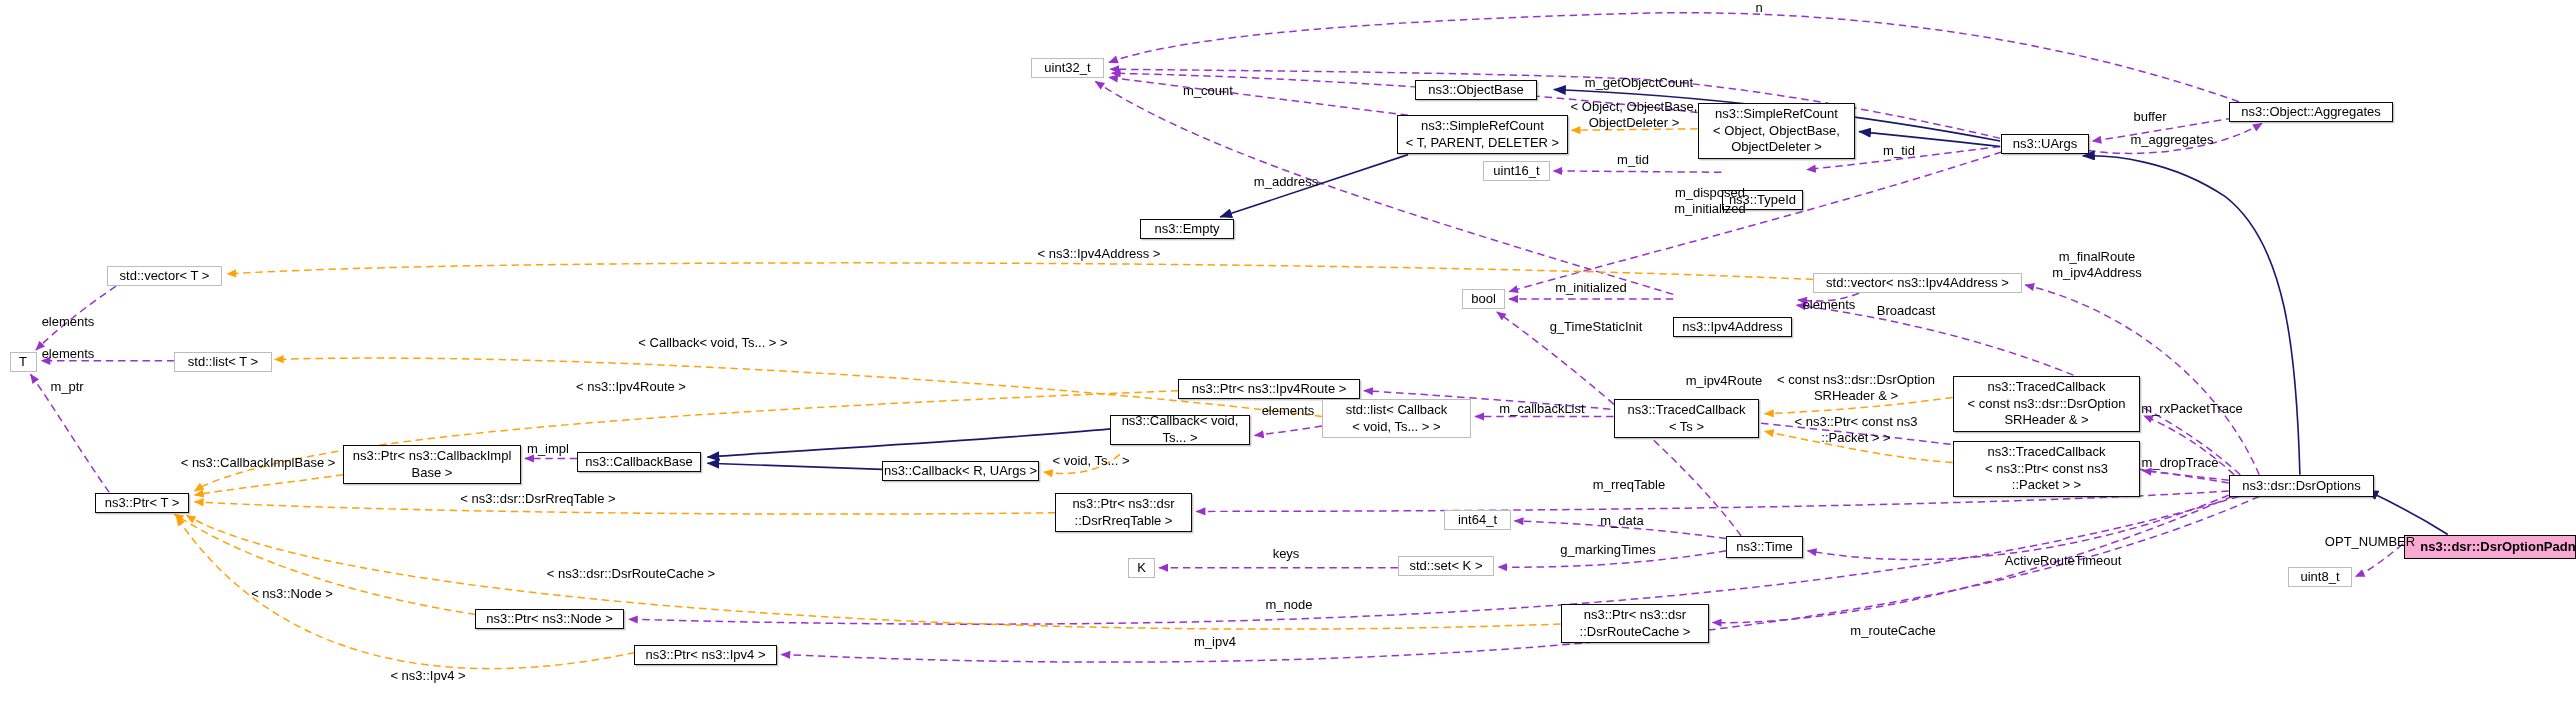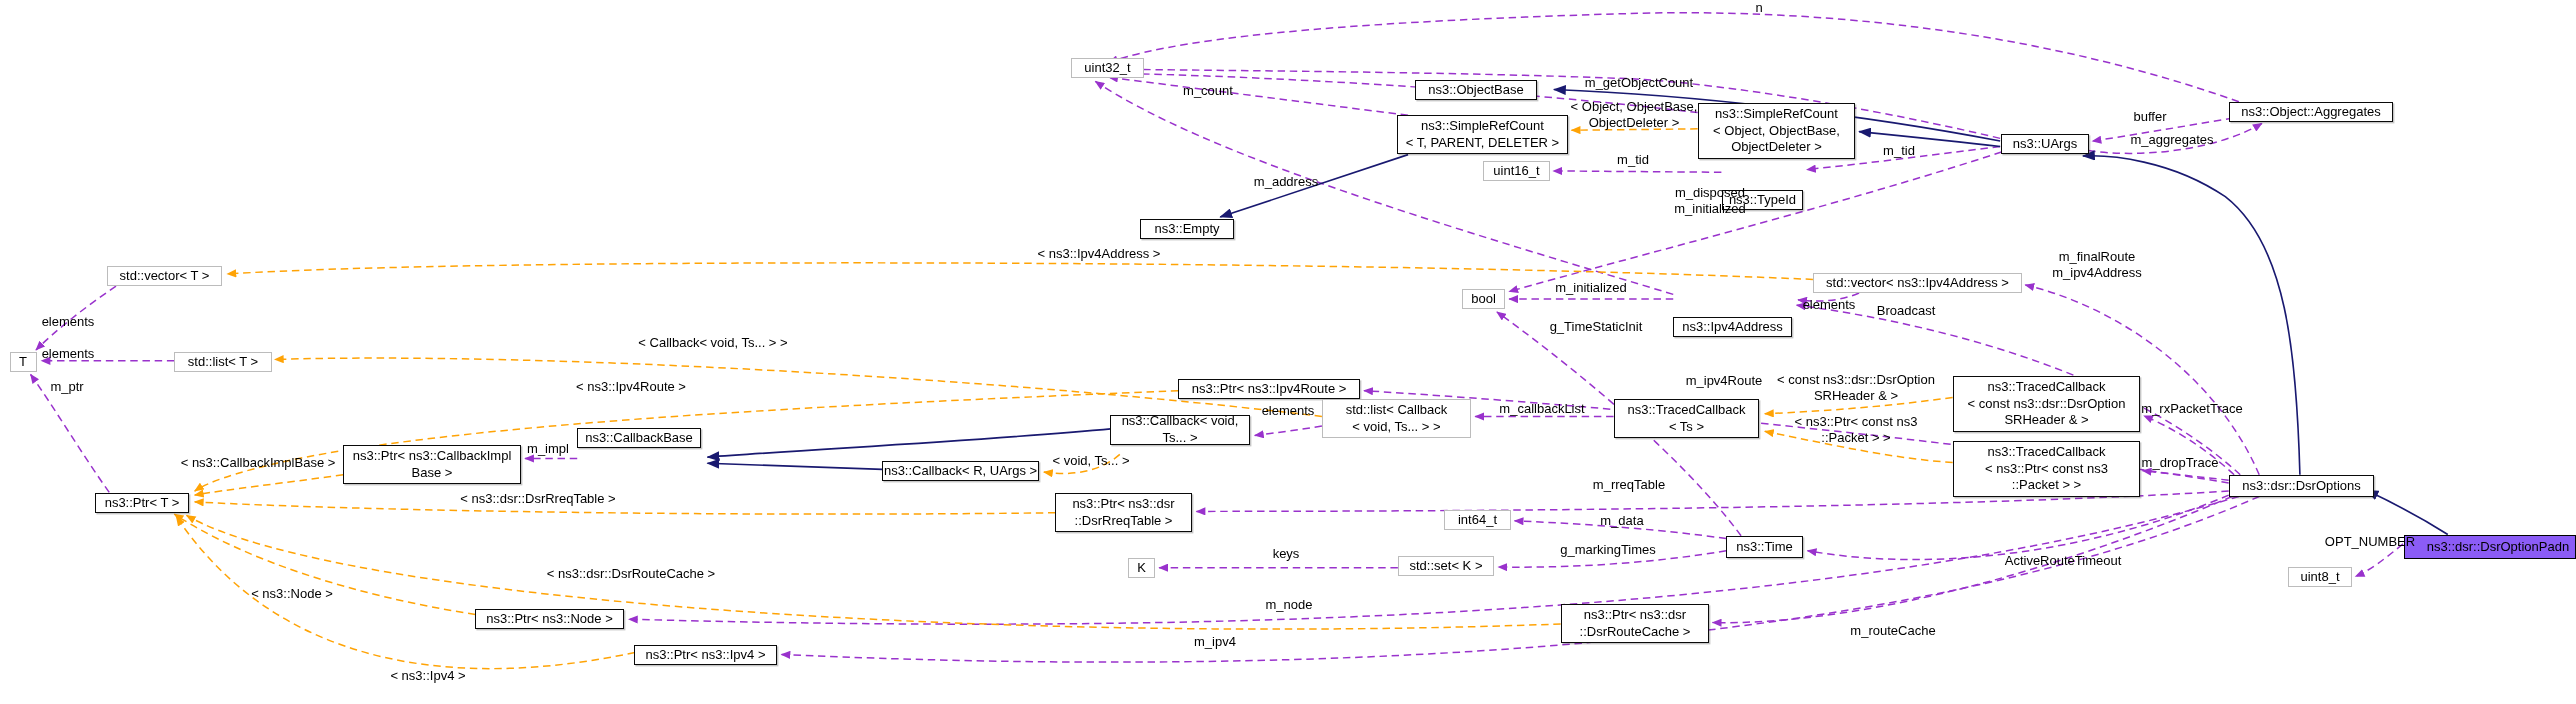--- a/index.html
+++ b/index.html
@@ -4,21 +4,21 @@
 <style>
   html,body{margin:0;padding:0;background:#fff;}
   body{width:2576px;height:704px;overflow:hidden;font-family:"Liberation Sans","DejaVu Sans",sans-serif;}
   #canvas{position:relative;width:2576px;height:704px;background:#fff;}
   #edges{position:absolute;left:0;top:0;width:2576px;height:704px;}
   .node{position:absolute;display:flex;align-items:center;justify-content:center;
         text-align:center;white-space:pre;font-size:13px;line-height:1.28;color:#000;
         background:#fff;box-sizing:border-box;z-index:2;}
   .node.klass{border:1.1px solid #0a0a0a;box-shadow:1.4px 1.4px 0 rgba(50,50,50,.28);}
   .node.prim{border:1px solid #bcbcbc;}
-  .node.target{border:1.8px solid #000;background:#8b5cf6;font-weight:400;padding-left:16px;}
+  .node.target{border:1.8px solid #000;background:#f9a8d4;font-weight:700;padding-left:16px;}
   .elabel{position:absolute;transform:translate(-50%,-50%);font-size:13px;line-height:1.2;
           color:#000;white-space:pre;text-align:center;z-index:3;}
   .edge-p{stroke:#9932cc;fill:none;stroke-width:2.2;stroke-dasharray:11 7;}
   .edge-o{stroke:#ffa305;fill:none;stroke-width:2.2;stroke-dasharray:11 7;}
   .edge-s{stroke:#191970;fill:none;stroke-width:2.4;}
 </style>
 </head>
 <body>
 
 <div id="canvas">
@@ -80,21 +80,21 @@
       <path d="M700,906 C520,878 360,826 256,758" class="edge-o" marker-end="url(#ao)"></path>
       <path d="M935,962 C700,1012 420,1000 259,762" class="edge-o" marker-end="url(#ao)"></path>
       <path d="M2948,208 C2750,170 2500,140 2290,132" class="edge-s" marker-end="url(#as)"></path>
       <path d="M2948,216 C2880,208 2800,200 2740,194" class="edge-s" marker-end="url(#as)"></path>
       <path d="M2075,228 L1798,320" class="edge-s" marker-end="url(#as)"></path>
       <path d="M3390,700 C3385,520 3370,360 3280,290 C3200,236 3110,228 3070,230" class="edge-s" marker-end="url(#as)"></path>
       <path d="M1640,632 C1450,650 1200,662 1042,674" class="edge-s" marker-end="url(#as)"></path>
       <path d="M1300,692 C1200,688 1120,686 1042,683" class="edge-s" marker-end="url(#as)"></path>
       <path d="M3608,788 C3570,764 3520,738 3488,723" class="edge-s" marker-end="url(#as)"></path>
     </svg>
-<div class="node prim" style="left: 1031px; top: 58px; width: 73px; height: 20.4px; margin-left: 40px;">uint32_t</div>
+<div class="node prim" style="left: 1031px; top: 58px; width: 73px; height: 20.4px;">uint32_t</div>
     <div class="node klass" style="left: 1415px; top: 80px; width: 122px; height: 20.4px;">ns3::ObjectBase</div>
     <div class="node klass" style="left: 1397px; top: 115px; width: 171px; height: 39px;">ns3::SimpleRefCount
 &lt; T, PARENT, DELETER &gt;</div>
     <div class="node prim" style="left: 1483px; top: 161px; width: 67px; height: 20.4px;">uint16_t</div>
     <div class="node klass" style="left: 1140px; top: 219px; width: 94px; height: 20.4px;">ns3::Empty</div>
     <div class="node klass" style="left: 1698px; top: 103px; width: 157px; height: 56px;">ns3::SimpleRefCount
 &lt; Object, ObjectBase,
 ObjectDeleter &gt;</div>
     <div class="node klass" style="left: 1722px; top: 162px; width: 81px; height: 20.4px; margin-top: 28px;">ns3::TypeId</div>
     <div class="node klass" style="left: 2001px; top: 134px; width: 88px; height: 20.4px;">ns3::UArgs</div>
@@ -114,21 +114,21 @@
 &lt; const ns3::dsr::DsrOption
 SRHeader &amp; &gt;</div>
     <div class="node klass" style="left: 1953px; top: 441px; width: 187px; height: 56px;">ns3::TracedCallback
 &lt; ns3::Ptr&lt; const ns3
 ::Packet &gt; &gt;</div>
     <div class="node klass" style="left: 1110px; top: 415px; width: 140px; height: 30px;">ns3::Callback&lt; void,
 Ts... &gt;</div>
     <div class="node klass" style="left: 882px; top: 461px; width: 157px; height: 20.4px;">ns3::Callback&lt; R, UArgs &gt;</div>
     <div class="node klass" style="left: 343px; top: 445px; width: 178px; height: 39px;">ns3::Ptr&lt; ns3::CallbackImpl
 Base &gt;</div>
-    <div class="node klass" style="left: 577px; top: 428px; width: 124px; height: 20.4px;">ns3::CallbackBase</div>
+    <div class="node klass" style="left: 577px; top: 452px; width: 124px; height: 20.4px;">ns3::CallbackBase</div>
     <div class="node klass" style="left: 95px; top: 493px; width: 94px; height: 20.4px;">ns3::Ptr&lt; T &gt;</div>
     <div class="node klass" style="left: 1055px; top: 493px; width: 137px; height: 39px;">ns3::Ptr&lt; ns3::dsr
 ::DsrRreqTable &gt;</div>
     <div class="node prim" style="left: 1444px; top: 510px; width: 67px; height: 20.4px;">int64_t</div>
     <div class="node klass" style="left: 1726px; top: 536px; width: 77px; height: 22px;">ns3::Time</div>
     <div class="node prim" style="left: 1398px; top: 556px; width: 96px; height: 20.4px;">std::set&lt; K &gt;</div>
     <div class="node prim" style="left: 1128px; top: 558px; width: 27px; height: 20.4px;">K</div>
     <div class="node klass" style="left: 1561px; top: 604px; width: 148px; height: 39px;">ns3::Ptr&lt; ns3::dsr
 ::DsrRouteCache &gt;</div>
     <div class="node klass" style="left: 475px; top: 609px; width: 149px; height: 20.4px;">ns3::Ptr&lt; ns3::Node &gt;</div>

